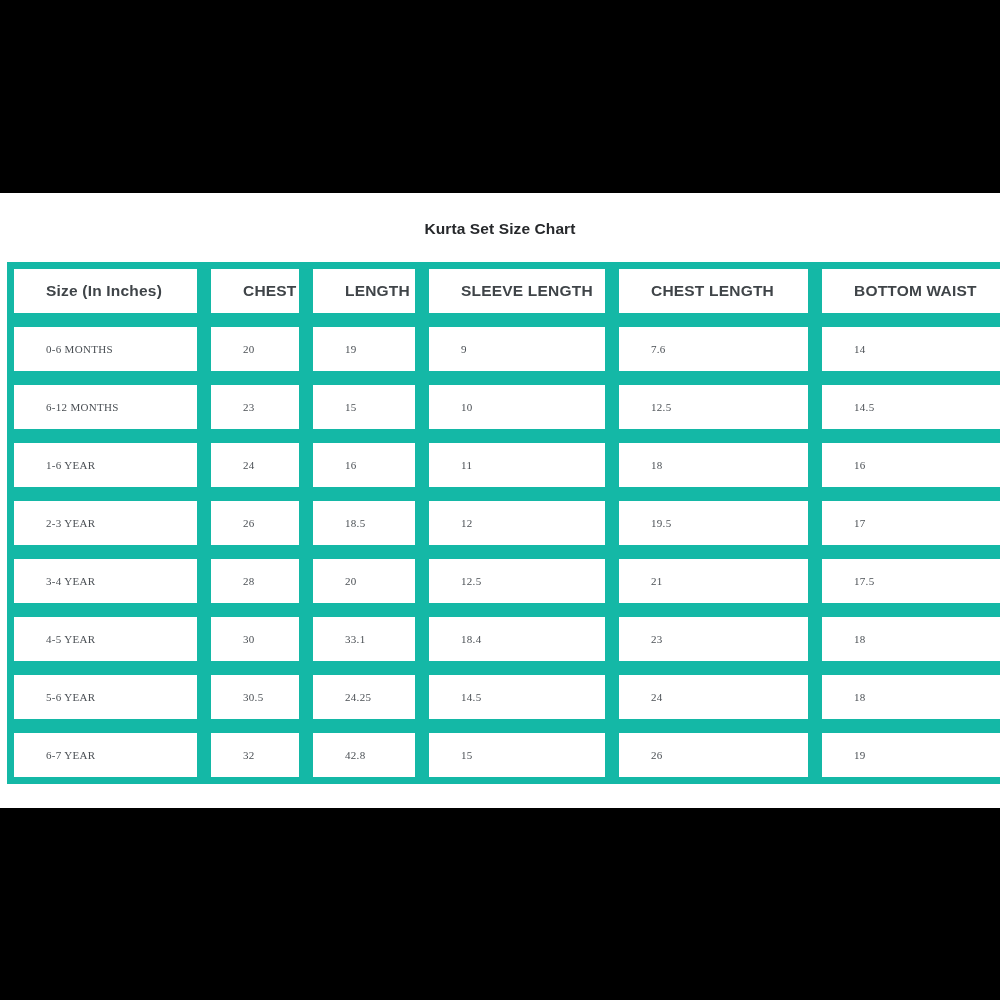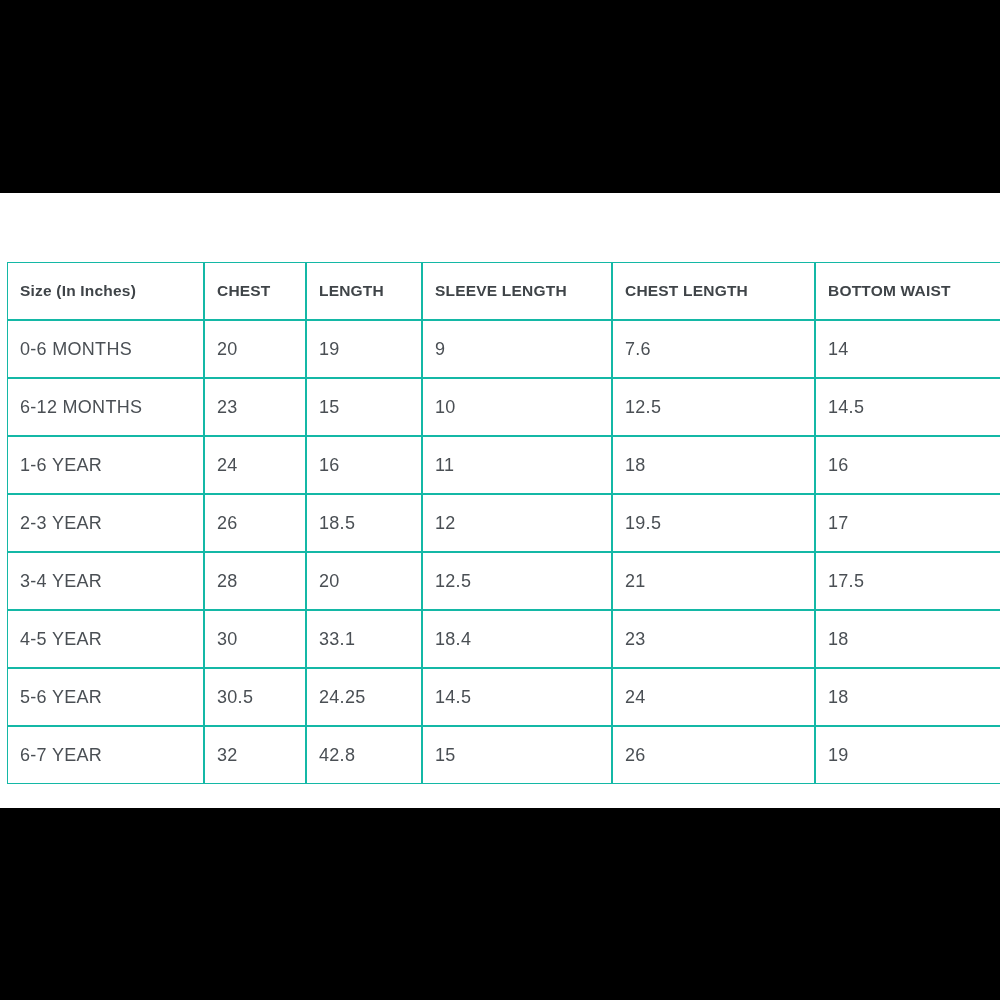--- a/index.html
+++ b/index.html
@@ -70,55 +70,57 @@
 
   table.size-chart col.c0 { width: 197px; }
   table.size-chart col.c1 { width: 102px; }
   table.size-chart col.c2 { width: 116px; }
   table.size-chart col.c3 { width: 190px; }
   table.size-chart col.c4 { width: 203px; }
   table.size-chart col.c5 { width: 202px; }
 
   table.size-chart th,
   table.size-chart td {
-    border: 1px solid #14b8a6;
+    border: 7px solid #14b8a6;
     height: 58px;
-    padding: 0 0 0 12px;
+    padding: 0 0 0 32px;
     text-align: left;
     vertical-align: middle;
     background: #ffffff;
     box-sizing: border-box;
     white-space: nowrap;
     overflow: hidden;
   }
 
   table.size-chart th {
     font-size: 15.5px;
     font-weight: bold;
     color: #3f4448;
     letter-spacing: 0.2px;
   }
 
   table.size-chart td {
-    font-size: 18px;
+    font-size: 11px;
     font-weight: normal;
     color: #4a4f54;
     letter-spacing: 0.3px;
+    font-family: Liberation Serif, serif;
   }
 </style>
 </head>
 <body>
 
 <div id="page">
 
   <div class="letterbox top"></div>
   <div class="letterbox bot"></div>
 
   <div id="content">
 
+    <div id="chart-title">Kurta Set Size Chart</div>
 
     <div id="table-wrap">
       <table class="size-chart">
         <colgroup>
           <col class="c0">
             <col class="c1">
             <col class="c2">
           <col class="c3">
             <col class="c4">
             <col class="c5">

